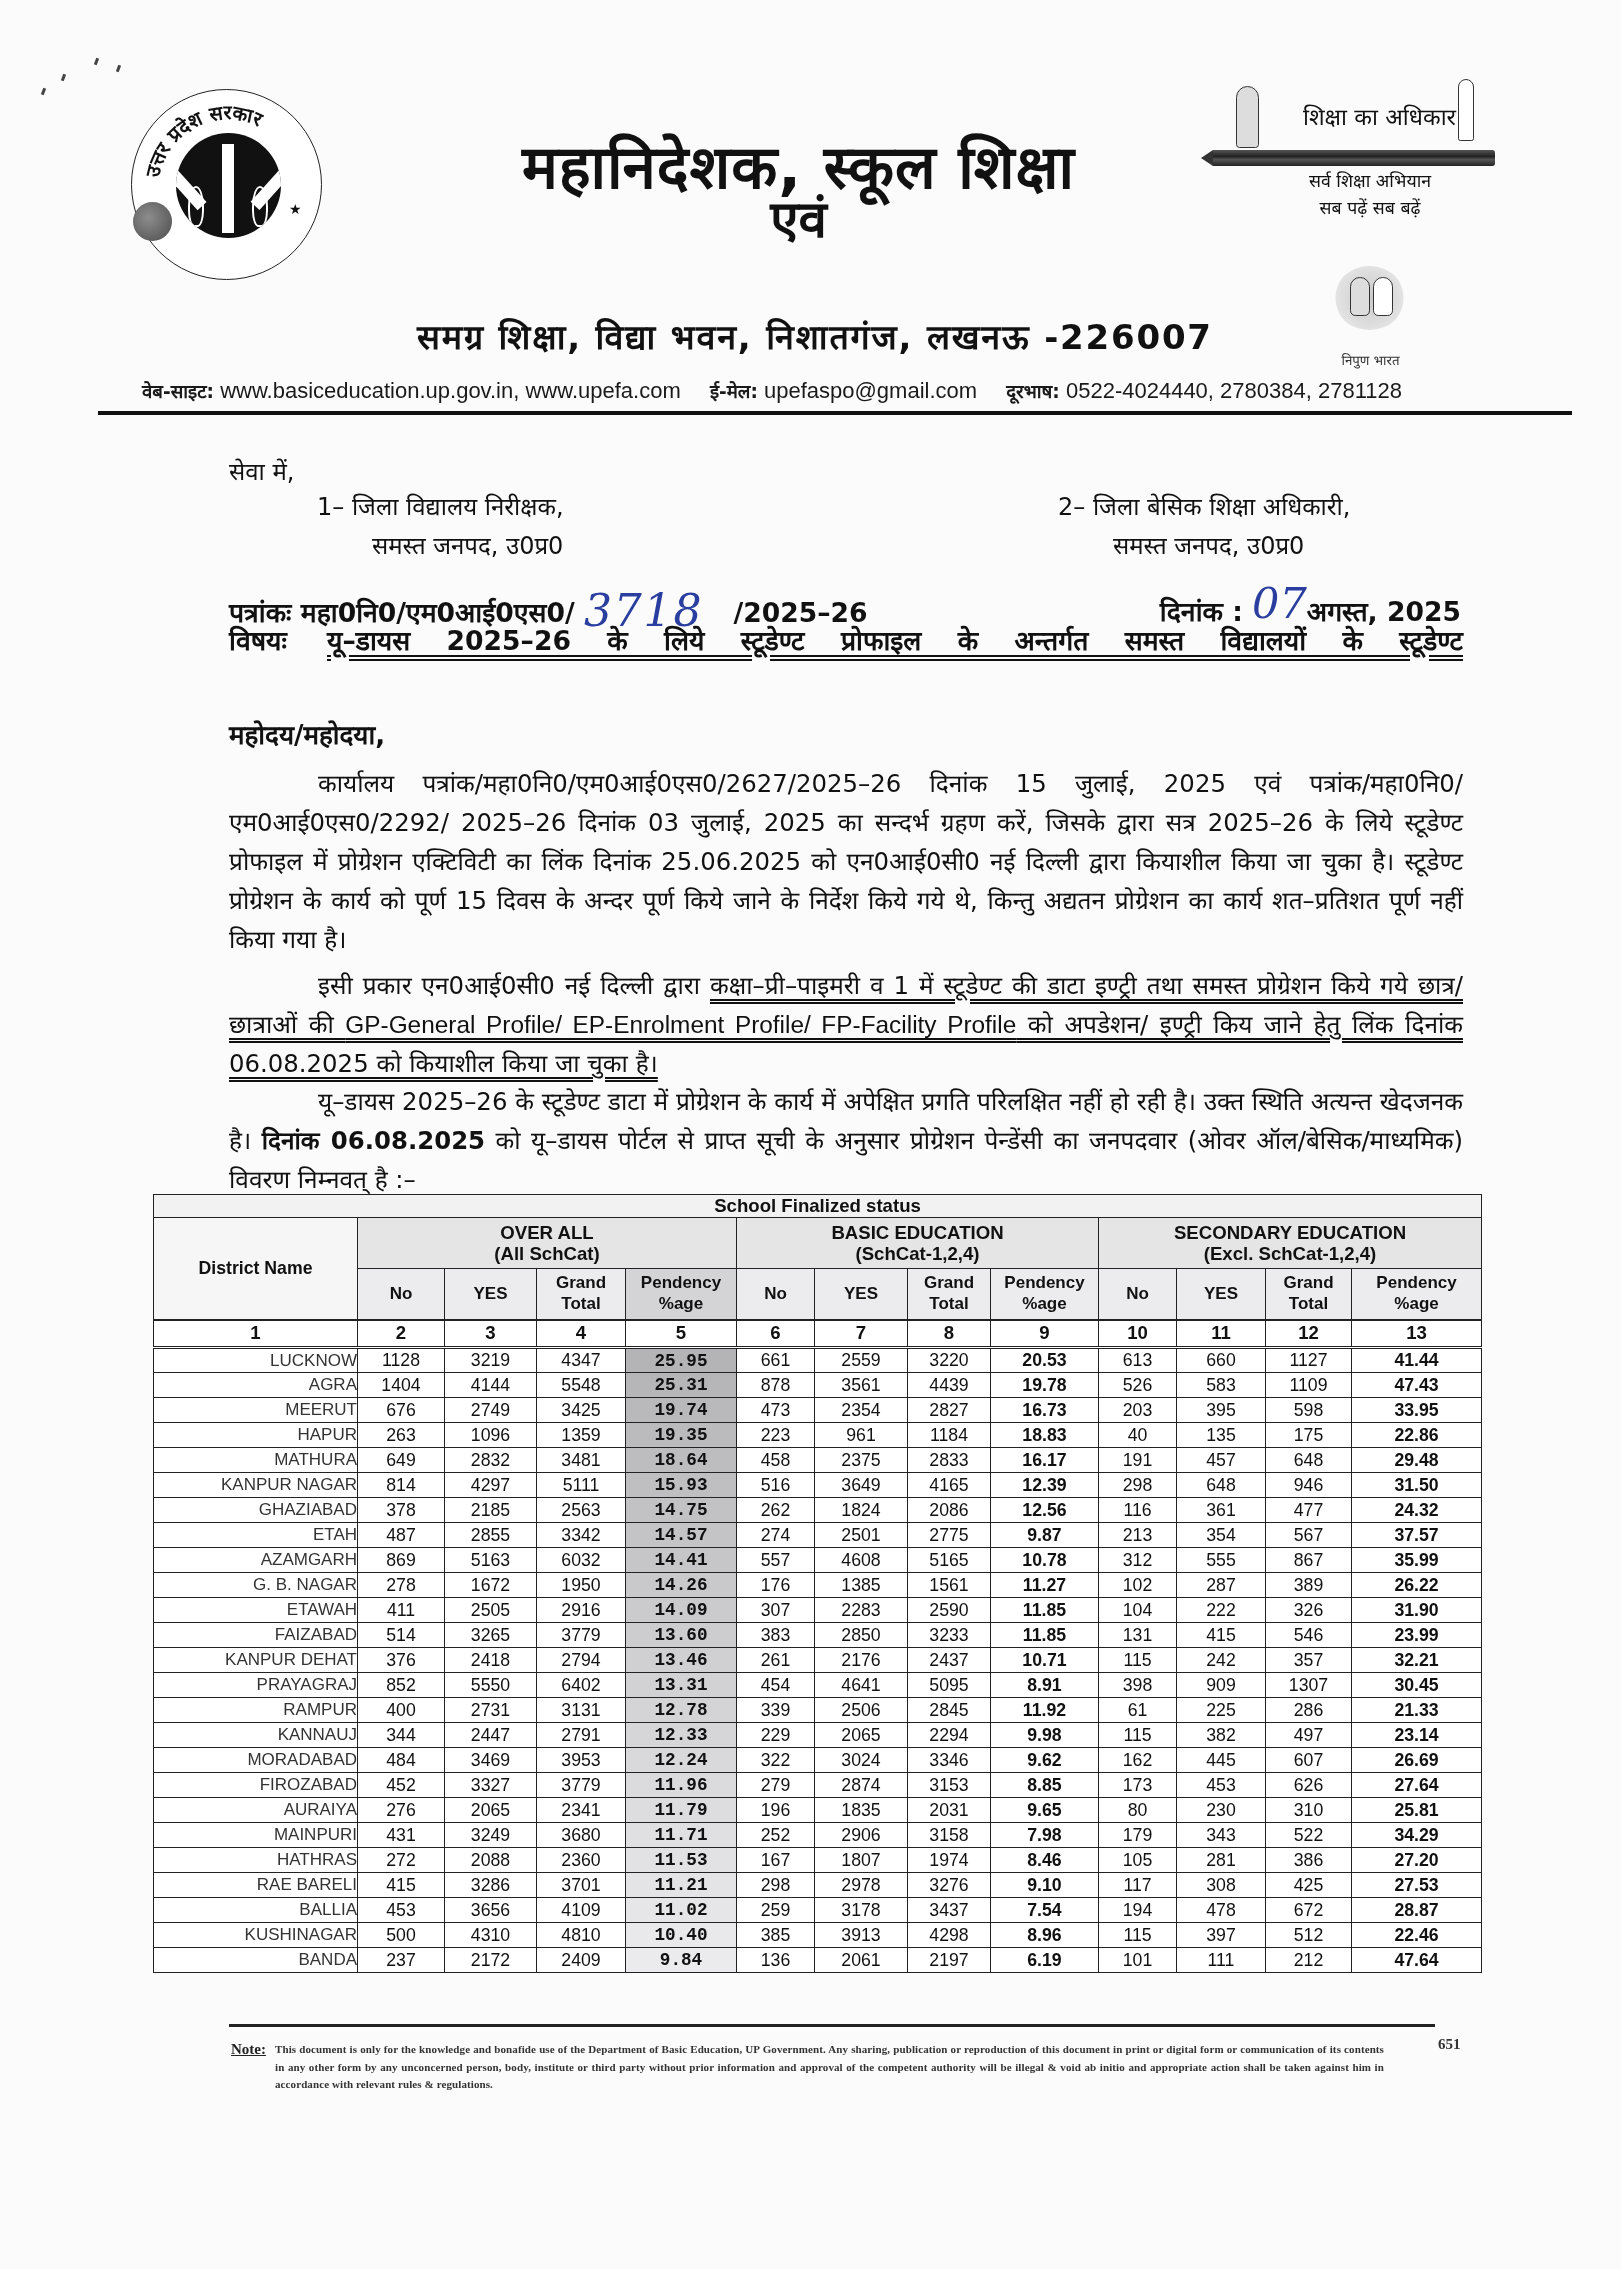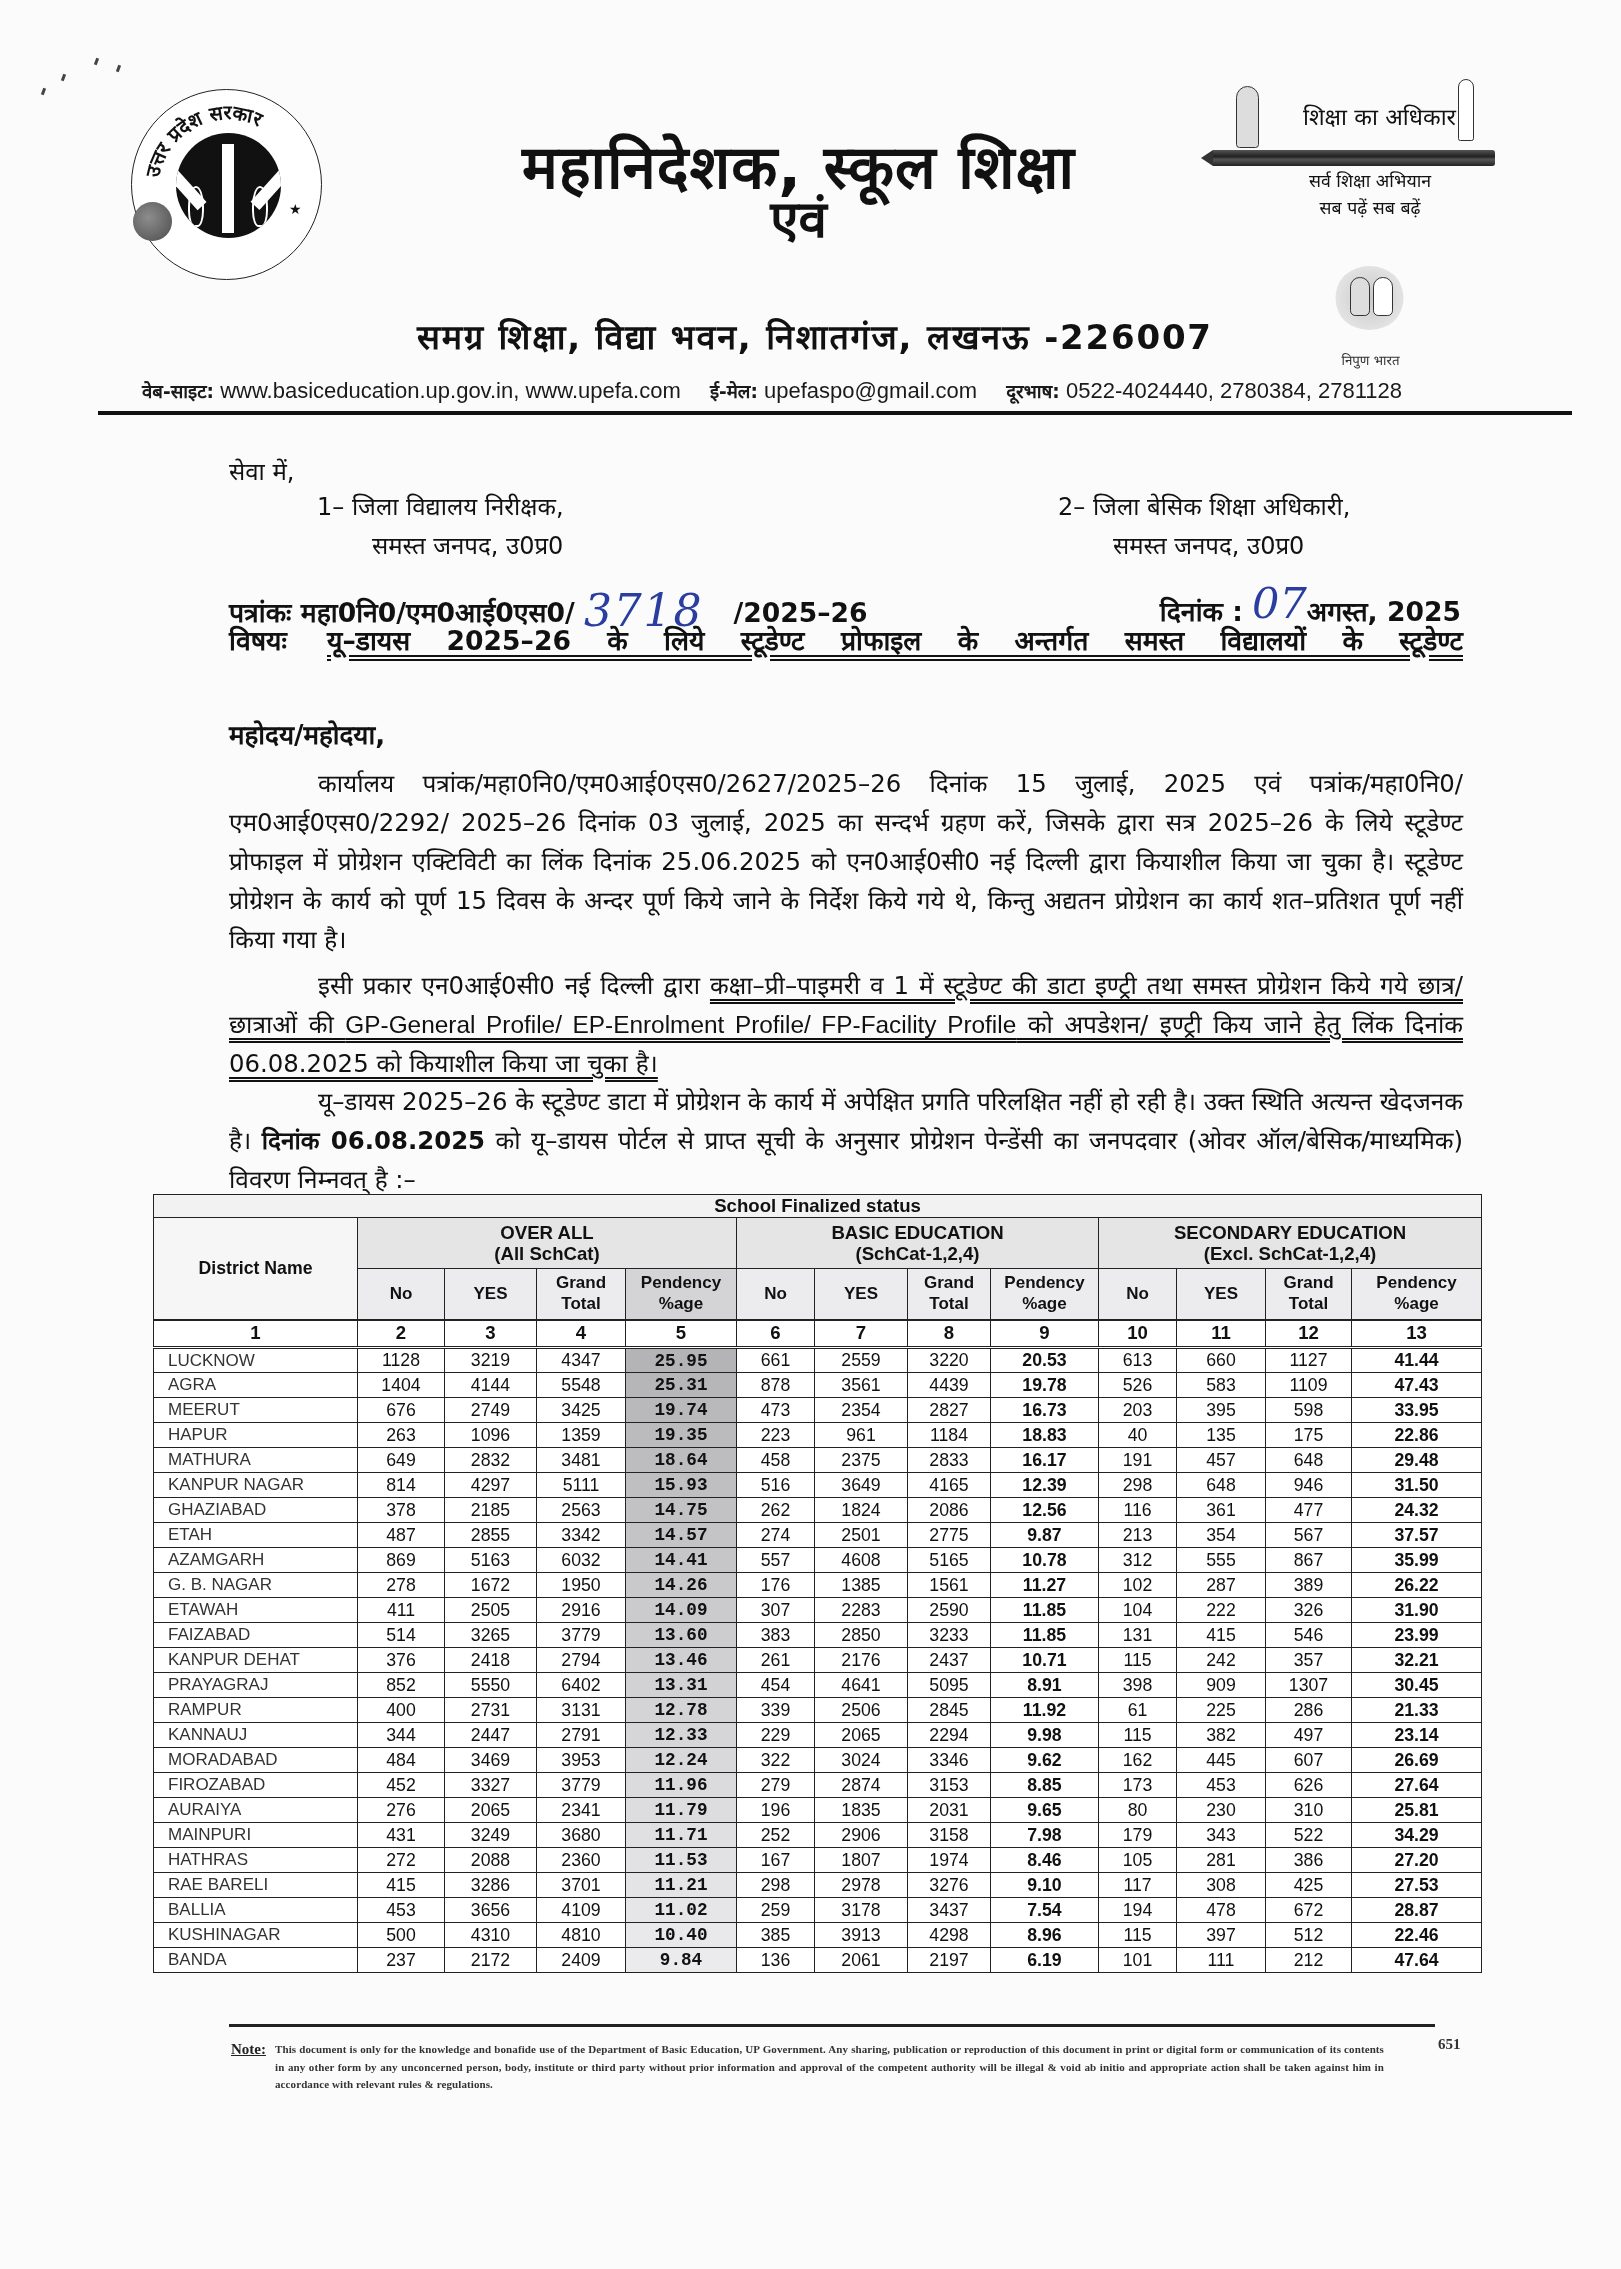--- a/index.html
+++ b/index.html
@@ -73,21 +73,21 @@
 
   
   .data-table { position: absolute; left: 153px; top: 1194px; width: 1328px; border-collapse: collapse; font-family: "Liberation Sans", sans-serif; table-layout: fixed; }
   .data-table td, .data-table th { border: 1.3px solid #222; text-align: center; padding: 0; }
   .data-table .title-row th { height: 23px; font-size: 18.6px; font-weight: bold; background: #f2f2f2; }
   .data-table .grp-row th { height: 51px; font-size: 18.6px; font-weight: bold; background: #e5e5e5; line-height: 21px; }
   .data-table .sub-row th { height: 51px; font-size: 17px; font-weight: bold; background: #ececee; line-height: 20.4px; }
   .data-table .district-hdr { background: #f6f6f6 !important; font-size: 17.7px !important; }
   .data-table .num-row td { height: 28px; font-size: 18.6px; font-weight: bold; background: #fff; border-top: 2.7px double #222; border-bottom: 3.5px double #222; }
   .data-table .row td { height: 25px; font-size: 17.7px; background: #fff; }
-  .data-table .row td.name { text-align: left; padding-left: 14px; font-size: 17px; color: #333; }
+  .data-table .row td.name { text-align: right; padding-left: 14px; font-size: 17px; color: #333; }
   .data-table .row td.pct { font-weight: bold; }
   .data-table .row td.shade { background: linear-gradient(90deg, #c4c4c7, #b8b8bc 50%, #c8c8cb); font-family: Liberation Mono, monospace; }
 
   .table-rule { position: absolute; left: 229px; top: 2024px; width: 1206px; height: 2.7px; background: #222; }
 
   .note { position: absolute; left: 231px; top: 2041px; width: 1153px; font-family: "Liberation Serif", serif; font-size: 11px; line-height: 17.7px; font-weight: bold; color: #333; }
   .note .note-lbl { float: left; width: 44px; font-size: 15px; text-decoration: underline; font-weight: bold; color: #222; }
   .note .note-txt { display: block; margin-left: 44px; text-align: justify; letter-spacing: 0.1px; }
   .page-num { position: absolute; left: 1438px; top: 2036px; font-family: "Liberation Serif", serif; font-size: 15px; font-weight: bold; color: #333; }
 

